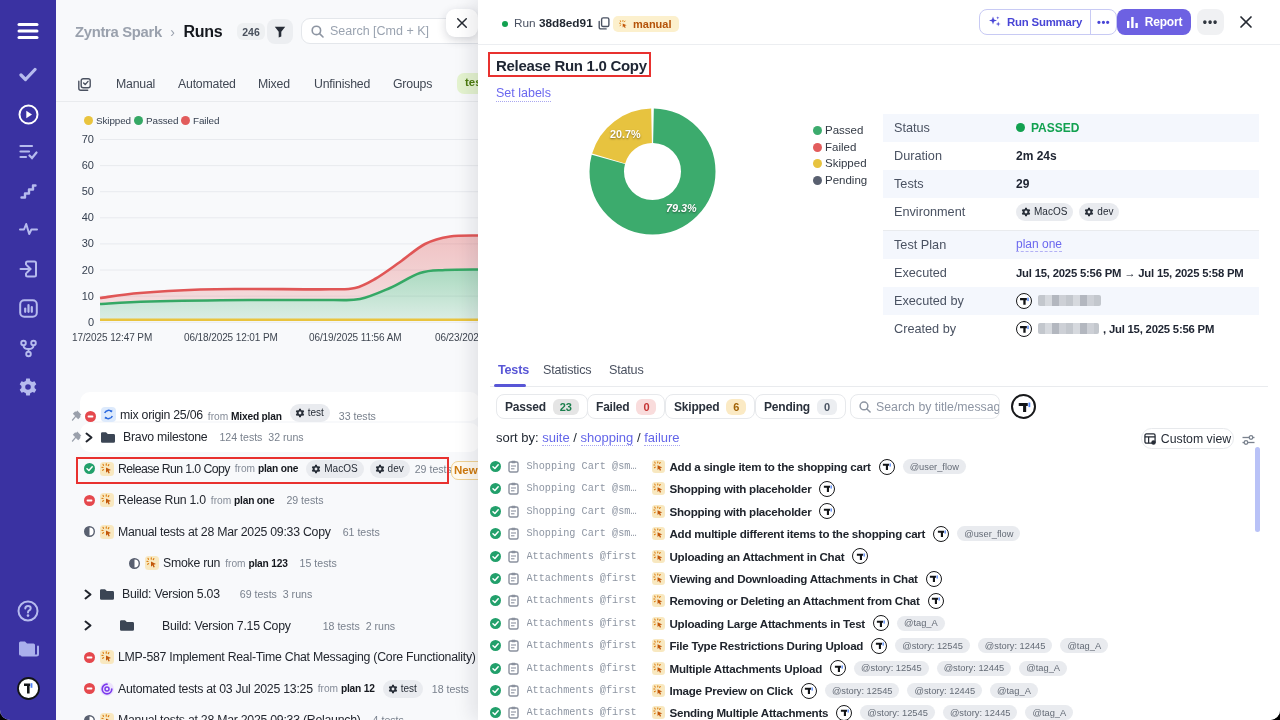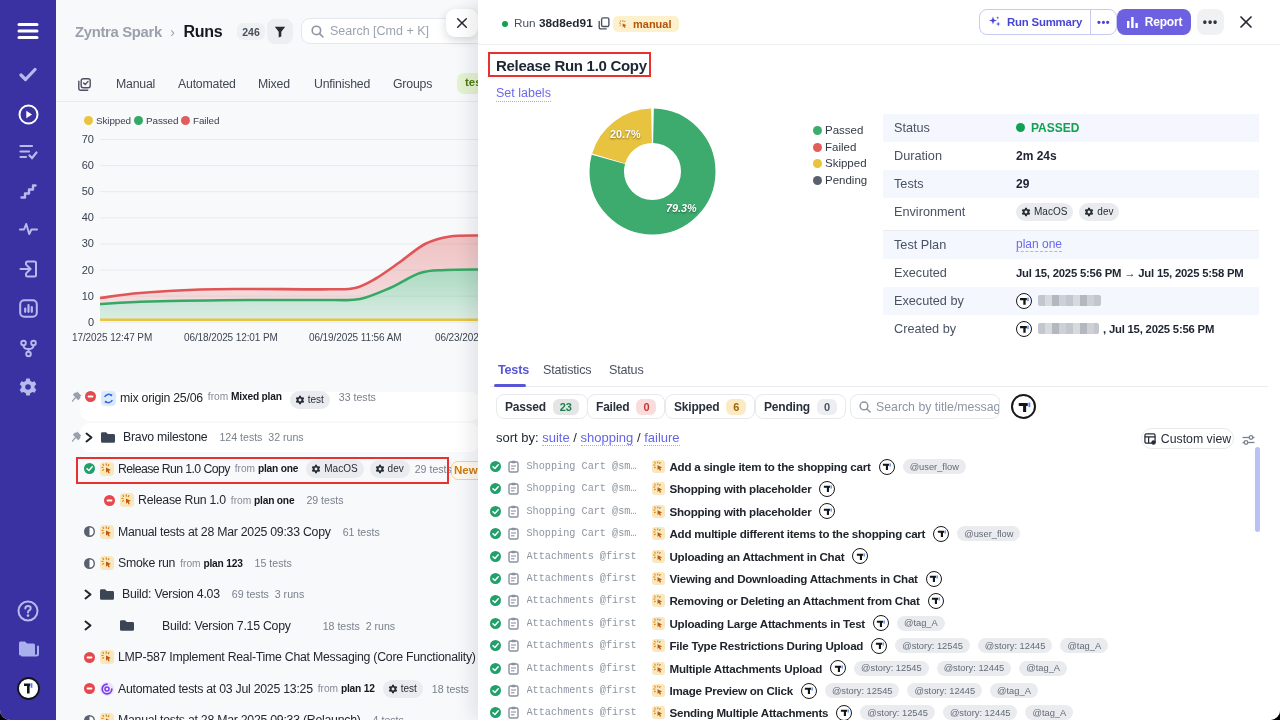--- a/index.html
+++ b/index.html
@@ -158,21 +158,21 @@
     </svg>
 
     <div class="abs" style="left:72px; top:332px; font-size:10px; color:#3f4651; letter-spacing:-0.1px;">17/2025 12:47 PM</div>
     <div class="abs" style="left:184px; top:332px; font-size:10px; color:#3f4651; letter-spacing:-0.1px;">06/18/2025 12:01 PM</div>
     <div class="abs" style="left:309px; top:332px; font-size:10px; color:#3f4651; letter-spacing:-0.1px;">06/19/2025 11:56 AM</div>
     <div class="abs" style="left:435px; top:332px; font-size:10px; color:#3f4651; letter-spacing:-0.1px;">06/23/2025 11:51 AM</div>
 
     <div id="runlist">
 
       <div class="abs" style="left:80px; top:391.5px; width:400px; height:29px; background:#fff; border-radius:10px;"></div>
-      <div class="runrow" style="top:390.5px; display:flex; align-items:flex-start;">
+      <div class="runrow" style="top:390.5px; display:flex; align-items:flex-end;">
         <svg width="11" height="12" viewBox="0 0 11 12" style="margin-left:15px;">
             <path d="M6.2 0.6 L10.4 4.8 L9.2 5.6 L9.4 7 L7.2 9.2 L4.9 6.9 L1.6 10.9 L0.7 10 L4.1 6.1 L1.8 3.8 L4 1.6 L5.4 1.8 Z" fill="#9aa0ab"></path>
           </svg>
         <svg width="11" height="11" viewBox="0 0 11 11" style="margin-left:3px;">
             <circle cx="5.5" cy="5.5" r="5.5" fill="#e5484d"></circle>
             <rect x="2.6" y="4.6" width="5.8" height="1.8" rx="0.9" fill="#fff"></rect>
           </svg>
         <svg width="15" height="15" viewBox="0 0 15 15" style="margin-left:4.5px;">
             <rect width="15" height="15" rx="4" fill="#ddeafc"></rect>
             <path d="M3.7 6.1 A4.2 4.2 0 0 1 10.8 4.8" stroke="#2e6be0" stroke-width="1.5" fill="none"></path>
@@ -225,21 +225,21 @@
               <path fill="#272d37" d="M8.2 1.5 h3.6 l.5 2.4 a6.6 6.6 0 0 1 1.9 1.1 l2.3-.8 1.8 3.1-1.8 1.6 a6.8 6.8 0 0 1 0 2.2 l1.8 1.6-1.8 3.1-2.3-.8 a6.6 6.6 0 0 1-1.9 1.1 l-.5 2.4 H8.2 l-.5-2.4 a6.6 6.6 0 0 1-1.9-1.1 l-2.3.8-1.8-3.1 1.8-1.6 a6.8 6.8 0 0 1 0-2.2 L1.7 7.3 3.5 4.2 l2.3.8 a6.6 6.6 0 0 1 1.9-1.1 Z M10 7.2 a2.8 2.8 0 1 0 0 5.6 a2.8 2.8 0 0 0 0-5.6 Z"></path>
             </svg>MacOS</span>
         <span class="chip" style="margin-left:6px;"><svg width="10" height="10" viewBox="0 0 20 20">
               <path fill="#272d37" d="M8.2 1.5 h3.6 l.5 2.4 a6.6 6.6 0 0 1 1.9 1.1 l2.3-.8 1.8 3.1-1.8 1.6 a6.8 6.8 0 0 1 0 2.2 l1.8 1.6-1.8 3.1-2.3-.8 a6.6 6.6 0 0 1-1.9 1.1 l-.5 2.4 H8.2 l-.5-2.4 a6.6 6.6 0 0 1-1.9-1.1 l-2.3.8-1.8-3.1 1.8-1.6 a6.8 6.8 0 0 1 0-2.2 L1.7 7.3 3.5 4.2 l2.3.8 a6.6 6.6 0 0 1 1.9-1.1 Z M10 7.2 a2.8 2.8 0 1 0 0 5.6 a2.8 2.8 0 0 0 0-5.6 Z"></path>
             </svg>dev</span>
         <span class="rr-count" style="margin-left:5px;">29 tests</span>
       </div>
       <div class="abs" style="left:76px; top:456.5px; width:373px; height:27px; border:2.5px solid #e8312f; z-index:5;"></div>
       <div class="abs" style="left:451px; top:461px; width:40px; height:19px; border:1px solid #f0d294; background:#fffaf0; border-radius:7px; color:#cf7a0e; font-size:11.5px; font-weight:700; padding:2px 0 0 2px;">New</div>
 
-      <div class="runrow" style="top:484.7px; display:flex; align-items:center;padding-left:20px;">
+      <div class="runrow" style="top:484.7px; display:flex; align-items:center;">
         <svg width="11" height="11" viewBox="0 0 11 11" style="margin-left:28px;">
             <circle cx="5.5" cy="5.5" r="5.5" fill="#e5484d"></circle>
             <rect x="2.6" y="4.6" width="5.8" height="1.8" rx="0.9" fill="#fff"></rect>
           </svg>
         <svg width="14" height="14" viewBox="0 0 14 14" style="margin-left:4.5px;">
             <rect width="14" height="14" rx="3.5" fill="#f8e8c0"></rect>
             <path d="M6 5.6 L11 8 L8.7 8.7 L9.8 10.9 L8.6 11.5 L7.5 9.3 L6 10.7 Z" fill="#c2570a"></path>
             <g stroke="#d97706" stroke-width="1.1" stroke-linecap="round">
               <line x1="3" y1="2.2" x2="3.4" y2="3.4"></line>
               <line x1="6.3" y1="1.8" x2="6.2" y2="3.1"></line>
@@ -266,21 +266,21 @@
               <line x1="6.3" y1="1.8" x2="6.2" y2="3.1"></line>
               <line x1="1.9" y1="5.3" x2="3.1" y2="5.5"></line>
               <line x1="2.6" y1="8.3" x2="3.6" y2="7.6"></line>
               <line x1="8.9" y1="2.6" x2="8.2" y2="3.6"></line>
             </g>
           </svg>
         <span class="rr-title" style="margin-left:4.5px;">Manual tests at 28 Mar 2025 09:33 Copy</span>
         <span class="rr-count" style="margin-left:12px; ">61 tests</span>
       </div>
 
-      <div class="runrow" style="top:547.5px; display:flex; align-items:center;">
+      <div class="runrow" style="top:547.5px; display:flex; align-items:center;padding-left:45px;">
         <svg width="11" height="11" viewBox="0 0 11 11" style="margin-left:28px;">
             <circle cx="5.5" cy="5.5" r="4.8" fill="#fff" stroke="#596070" stroke-width="1.4"></circle>
             <path d="M5.5 0.7 A4.8 4.8 0 0 0 5.5 10.3 Z" fill="#596070"></path>
           </svg>
         <svg width="14" height="14" viewBox="0 0 14 14" style="margin-left:4.5px;">
             <rect width="14" height="14" rx="3.5" fill="#f8e8c0"></rect>
             <path d="M6 5.6 L11 8 L8.7 8.7 L9.8 10.9 L8.6 11.5 L7.5 9.3 L6 10.7 Z" fill="#c2570a"></path>
             <g stroke="#d97706" stroke-width="1.1" stroke-linecap="round">
               <line x1="3" y1="2.2" x2="3.4" y2="3.4"></line>
               <line x1="6.3" y1="1.8" x2="6.2" y2="3.1"></line>
@@ -294,22 +294,22 @@
         <span class="rr-count" style="margin-left:12px; ">15 tests</span>
       </div>
 
       <div class="runrow" style="top:578.9px; display:flex; align-items:center;">
         <svg width="8" height="11" viewBox="0 0 8 11" style="margin-left:28px;">
             <path d="M1.5 1.5 L6.5 5.5 L1.5 9.5" stroke="#20242c" stroke-width="2" fill="none" stroke-linecap="round" stroke-linejoin="round"></path>
           </svg>
         <svg width="16" height="13" viewBox="0 0 16 13" style="margin-left:7px;">
             <path d="M1 2.6 Q1 1.2 2.4 1.2 L6 1.2 L7.8 3.1 L13.6 3.1 Q15 3.1 15 4.5 L15 10.4 Q15 11.8 13.6 11.8 L2.4 11.8 Q1 11.8 1 10.4 Z" fill="#3b4554"></path>
           </svg>
-        <span class="rr-title" style="margin-left:7px;">Build: Version 4.03</span>
-        <span class="rr-count" style="margin-left:12px; ">69 tests&nbsp;&nbsp;3 runs</span>
+        <span class="rr-title" style="margin-left:7px;">Build: Version 5.03</span>
+        <span class="rr-count" style="margin-left:20px; ">69 tests&nbsp;&nbsp;3 runs</span>
       </div>
 
       <div class="runrow" style="top:610.3px; display:flex; align-items:center;gap:20px;">
         <svg width="8" height="11" viewBox="0 0 8 11" style="margin-left:28px;">
             <path d="M1.5 1.5 L6.5 5.5 L1.5 9.5" stroke="#20242c" stroke-width="2" fill="none" stroke-linecap="round" stroke-linejoin="round"></path>
           </svg>
         <svg width="16" height="13" viewBox="0 0 16 13" style="margin-left:7px;">
             <path d="M1 2.6 Q1 1.2 2.4 1.2 L6 1.2 L7.8 3.1 L13.6 3.1 Q15 3.1 15 4.5 L15 10.4 Q15 11.8 13.6 11.8 L2.4 11.8 Q1 11.8 1 10.4 Z" fill="#3b4554"></path>
           </svg>
         <span class="rr-title" style="margin-left:7px;">Build: Version 7.15 Copy</span>

